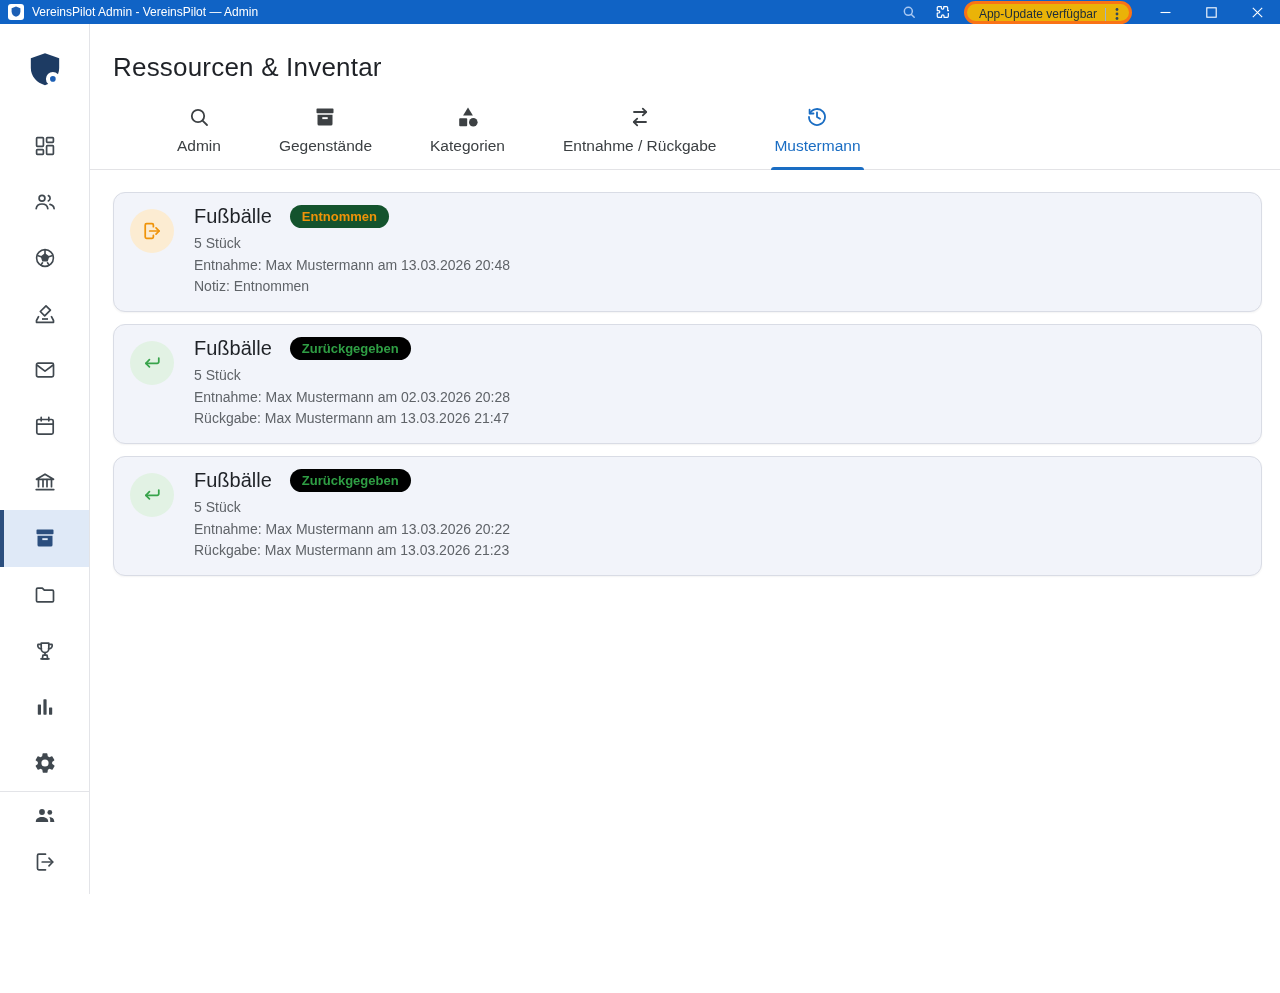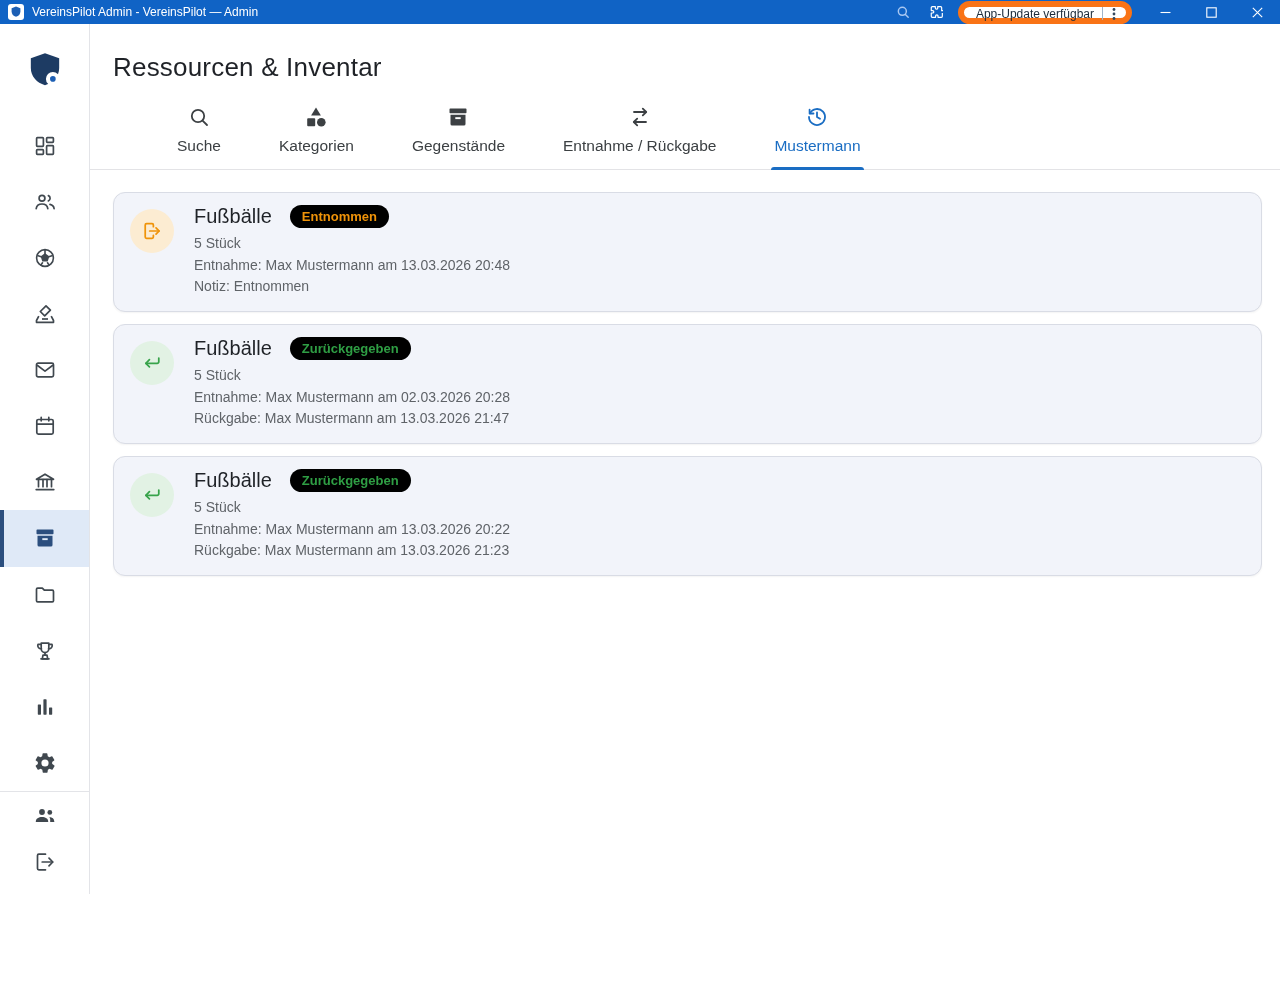--- a/index.html
+++ b/index.html
@@ -5,21 +5,21 @@
   * { margin:0; padding:0; box-sizing:border-box; }
   html,body { width:1280px; height:993px; overflow:hidden; }
   body { font-family:"Liberation Sans", sans-serif; background:#fff; color:#202124; }
 
   
   .titlebar { height:24px; background:#1063c5; display:flex; align-items:center; padding-left:8px; }
   .tb-appicon { width:16px; height:16px; flex:none; display:flex; }
   .tb-title { color:#fff; font-size:12px; margin-left:8px; white-space:nowrap; }
   .tb-spacer { flex:1; }
   .tb-iconbtn { width:34px; height:32px; display:flex; align-items:center; justify-content:center; cursor:pointer; }
-  .tb-update { height:23px; display:flex; align-items:flex-start; background:#ffffff; border:6px solid #f97316; border-radius:12px; padding:0 6px 0 12px; margin:0 10px 0 4px; cursor:pointer; }
+  .tb-update { height:23px; display:flex; align-items:flex-end; background:#eab308; border:3px solid #f97316; border-radius:12px; padding:0 6px 0 12px; margin:0 10px 0 4px; cursor:pointer; }
   .tb-update-label { font-size:12px; color:#1c2b3a; white-space:nowrap; }
   .tb-update-divider { width:1px; height:13px; background:#9fb4ca; margin:0 5px 0 8px; }
   .tb-win { width:46px; height:32px; display:flex; align-items:center; justify-content:center; cursor:pointer; }
 
   
   .app { display:flex; height:870px; }
 
   
   .sidebar { width:90px; flex:none; background:#fff; border-right:1px solid #e3e4e8; display:flex; flex-direction:column; }
   .logo-wrap { height:100px; display:flex; align-items:center; justify-content:center; }
@@ -49,21 +49,21 @@
   .log-list { padding:22px 18px 0 23px; }
   .card { background:#f2f4fa; border:1px solid #d9dce5; border-radius:12px; padding:12px 16px 14px; display:flex; gap:20px; margin-bottom:12px; box-shadow:0 1px 2px rgba(60,64,67,.06); }
   .card-icon { width:44px; height:44px; border-radius:50%; flex:none; display:flex; align-items:center; justify-content:center; margin-top:4px; }
   .card-icon svg { width:22px; height:22px; }
   .card.out .card-icon { background:#fcecd2; color:#ef9309; }
   .card.returned .card-icon { background:#e2f2e4; color:#37a34a; }
   .card-body { min-width:0; }
   .card-title-row { display:flex; align-items:flex-end; gap:18px; margin-bottom:5px; }
   .card-title { font-size:20px; color:#1f2227; }
   .badge { font-size:13px; font-weight:bold; padding:4px 12px; border-radius:14px; white-space:nowrap; }
-  .card.out .badge { color:#ef9309; background:#000000; }
+  .card.out .badge { color:#ef9309; background:#14532d; }
   .card.returned .badge { color:#2f9e44; background:#000000; }
   .card-line { font-size:14px; color:#5f6368; line-height:21px; }
   .card-line.qty { margin-bottom:1px; }
 </style>
 </head>
 <body>
 
 <div class="titlebar">
   <span class="tb-appicon">
     <svg viewBox="0 0 16 16" width="16" height="16">
@@ -258,37 +258,37 @@
     </div>
 
     <div class="tabs">
       <div class="tab">
         <svg viewBox="0 0 24 24">
             <g fill="none" stroke="currentColor" stroke-width="1.8" stroke-linecap="round">
               <circle cx="11" cy="11" r="6.2"></circle>
               <path d="M15.8 15.8l4.2 4.2"></path>
             </g>
           </svg>
-        <span class="tab-label">Suche</span>
+        <span class="tab-label">Admin</span>
+      </div>
+      <div class="tab">
+        <svg viewBox="0 0 24 24" fill="currentColor">
+            <path d="M4.3 3.5h15.4a.8.8 0 0 1 .8.8v3.2a.8.8 0 0 1-.8.8H4.3a.8.8 0 0 1-.8-.8V4.3a.8.8 0 0 1 .8-.8z"></path>
+            <path d="M4.5 9.8h15V19a1.6 1.6 0 0 1-1.6 1.6H6.1A1.6 1.6 0 0 1 4.5 19z"></path>
+            <rect x="9.3" y="12.2" width="5.4" height="1.9" fill="#ffffff"></rect>
+          </svg>
+        <span class="tab-label">Gegenstände</span>
       </div>
       <div class="tab">
         <svg viewBox="0 0 24 24" fill="currentColor">
             <path d="M12 2.6l4.9 7.8H7.1z"></path>
             <circle cx="17.3" cy="17.2" r="4.3"></circle>
             <rect x="3.2" y="13.2" width="8" height="8" rx="0.9"></rect>
           </svg>
         <span class="tab-label">Kategorien</span>
-      </div>
-      <div class="tab">
-        <svg viewBox="0 0 24 24" fill="currentColor">
-            <path d="M4.3 3.5h15.4a.8.8 0 0 1 .8.8v3.2a.8.8 0 0 1-.8.8H4.3a.8.8 0 0 1-.8-.8V4.3a.8.8 0 0 1 .8-.8z"></path>
-            <path d="M4.5 9.8h15V19a1.6 1.6 0 0 1-1.6 1.6H6.1A1.6 1.6 0 0 1 4.5 19z"></path>
-            <rect x="9.3" y="12.2" width="5.4" height="1.9" fill="#ffffff"></rect>
-          </svg>
-        <span class="tab-label">Gegenstände</span>
       </div>
       <div class="tab">
         <svg viewBox="0 0 24 24">
             <g fill="none" stroke="currentColor" stroke-width="1.8" stroke-linecap="round" stroke-linejoin="round">
               <path d="M14.8 3.6L18.2 7l-3.4 3.4"></path>
               <path d="M17.8 7H6"></path>
               <path d="M9.2 13.6L5.8 17l3.4 3.4"></path>
               <path d="M6.2 17H18"></path>
             </g>
           </svg>

